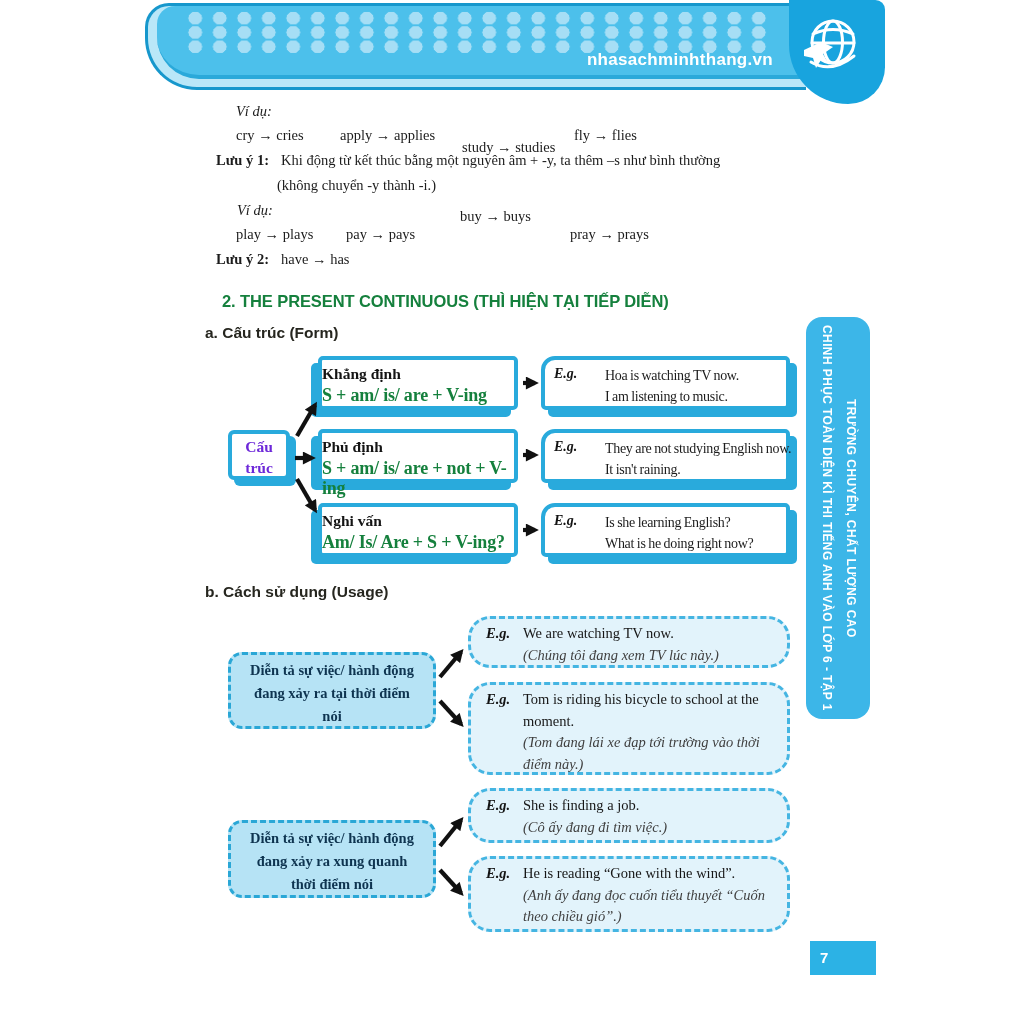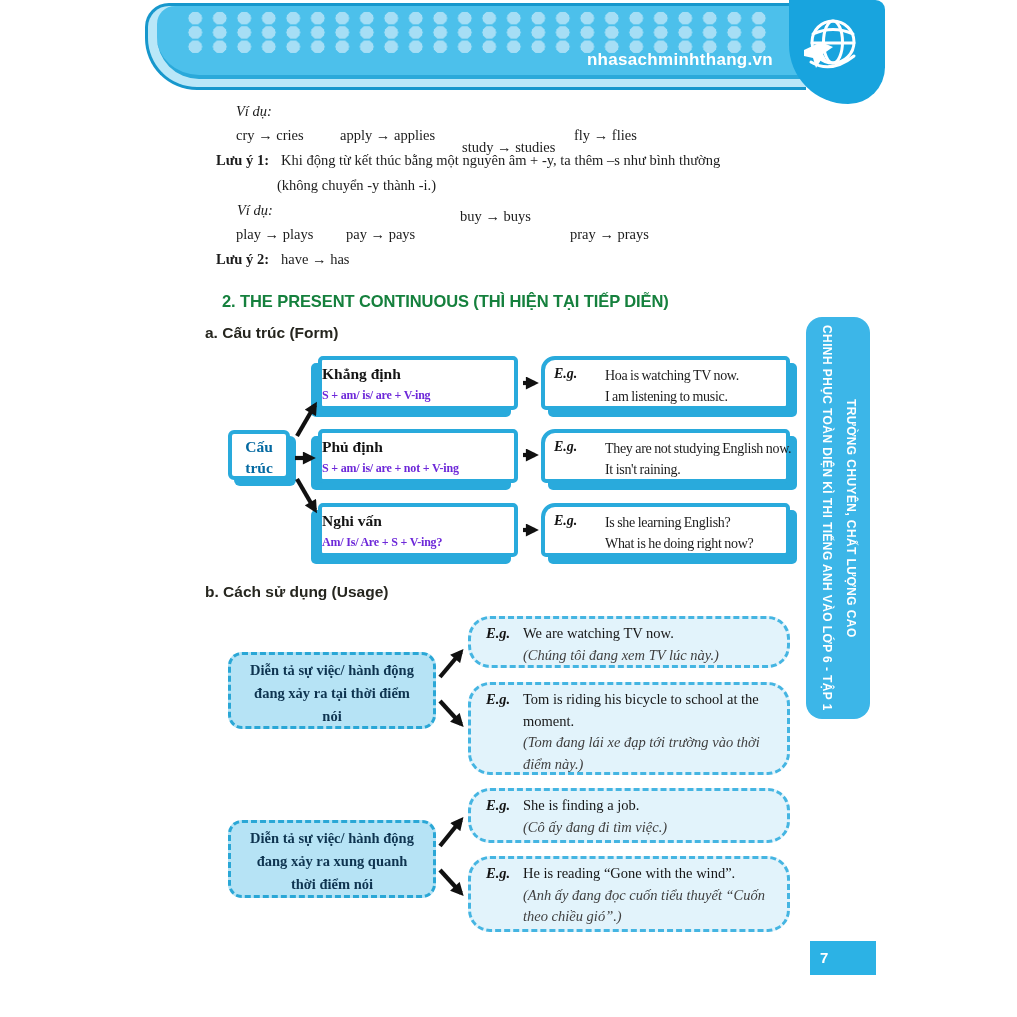--- a/index.html
+++ b/index.html
@@ -28,25 +28,25 @@
 
   
   .h2{position:absolute;font-family:"Liberation Sans","DejaVu Sans",sans-serif;font-weight:bold;
       font-size:16.5px;color:#15803d;letter-spacing:-.1px;white-space:nowrap;}
   .h3{position:absolute;font-family:"Liberation Sans","DejaVu Sans",sans-serif;font-weight:bold;
       font-size:15.5px;color:#26261f;white-space:nowrap;}
 
   
   .rootbox{left:228px;top:430px;width:62px;height:50px;background:#fff;border:4px solid #29aadc;
       border-radius:6px;box-shadow:6px 6px 0 #29aadc;box-sizing:border-box;text-align:center;
-      font-weight:bold;font-size:15.5px;line-height:21px;color:#0369a1;padding-top:2px;}
+      font-weight:bold;font-size:15.5px;line-height:21px;color:#6d28d9;padding-top:2px;}
   .fbox{left:318px;width:200px;height:54px;background:#fff;border:4px solid #29aadc;border-radius:5px;
       box-shadow:-7px 7px 0 #29aadc;box-sizing:border-box;text-align:left;padding-top:3px;}
   .fbox .name{font-weight:bold;font-size:15.5px;line-height:22px;color:#141414;}
-  .fbox .formula{font-weight:bold;font-size:12px;line-height:20px;color:#6d28d9;letter-spacing:-.2px;}
+  .fbox .formula{font-weight:bold;font-size:18px;line-height:20px;color:#15803d;letter-spacing:-.2px;}
   .egbox{left:541px;width:249px;height:54px;background:#fff;border:4px solid #29aadc;
       border-radius:14px 5px 5px 5px;box-shadow:7px 7px 0 #29aadc;box-sizing:border-box;padding:5px 4px 5px 10px;}
   .egbox .eg{position:absolute;left:9px;top:6px;font-weight:bold;font-style:italic;font-size:14px;color:#141414;}
   .egbox .lines{margin-left:50px;font-size:14px;line-height:21px;letter-spacing:-.3px;word-spacing:-.5px;white-space:nowrap;}
 
   
   .ubox{left:228px;width:208px;background:#b6e3f5;border:3px dashed #2aa7d6;border-radius:14px;
       box-sizing:border-box;text-align:center;font-weight:bold;font-size:14.5px;line-height:23px;
       color:#0e3450;padding:4px 12px;}
   .rbox{left:468px;width:322px;background:#e2f3fb;border:3px dashed #45b5e2;border-radius:22px;

